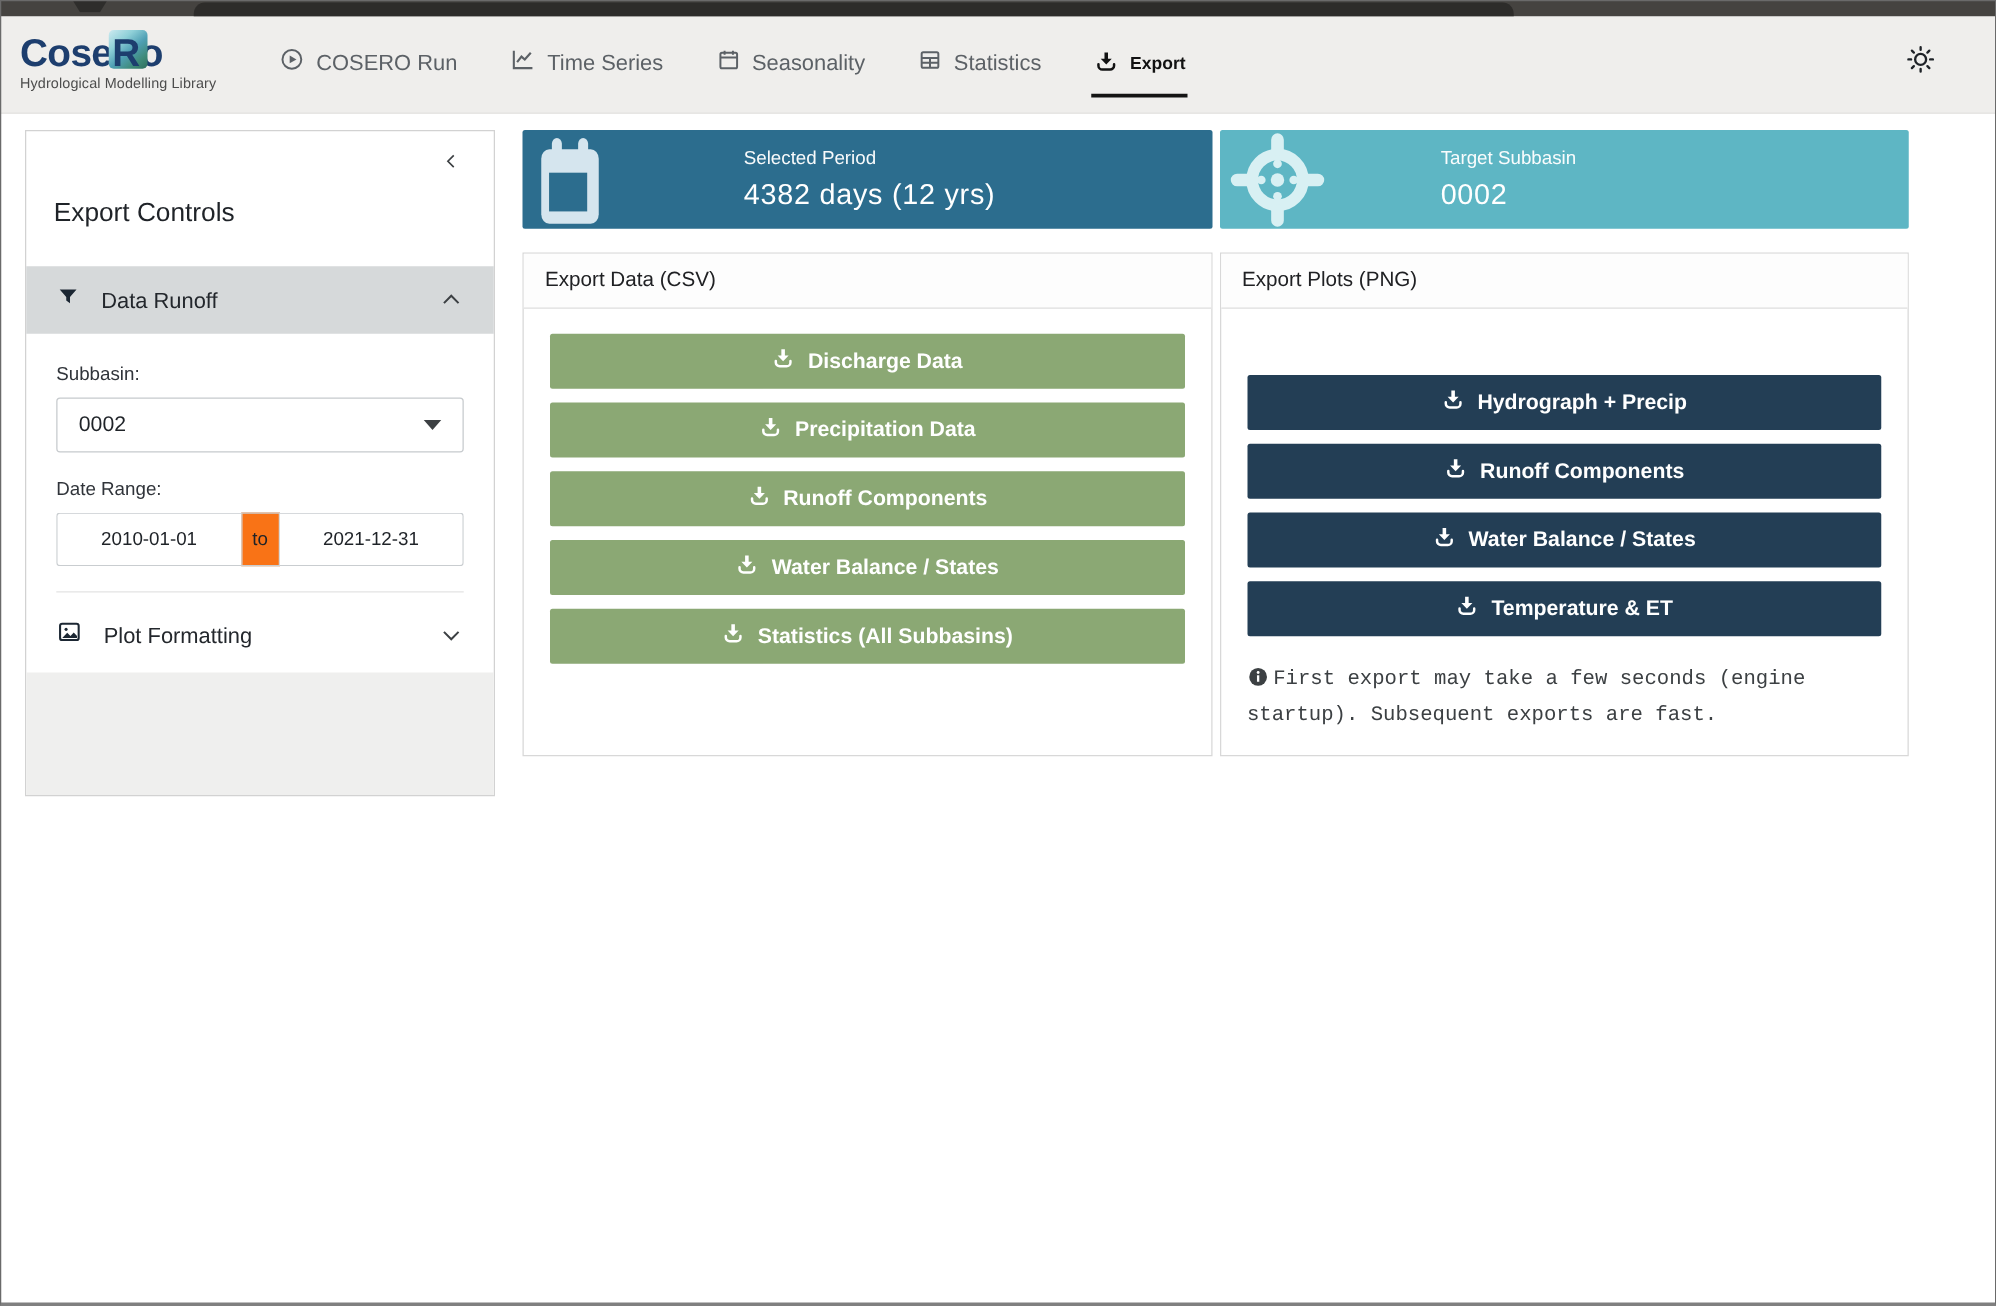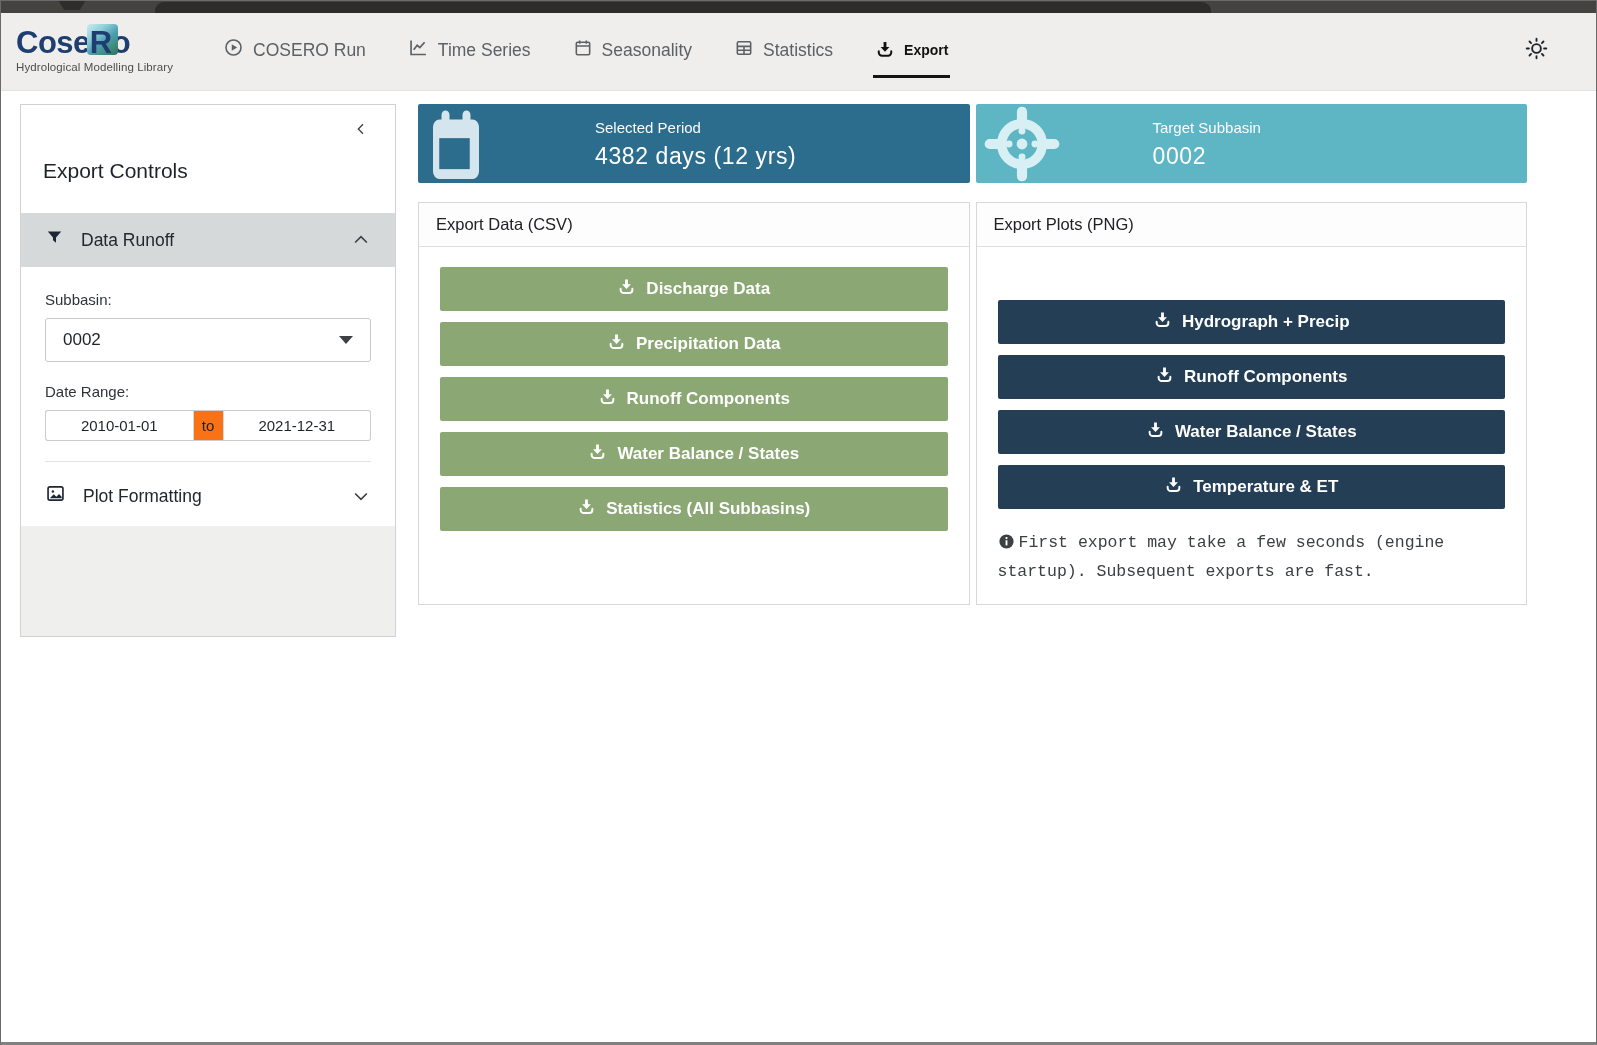--- a/index.html
+++ b/index.html
@@ -39,21 +39,21 @@
   .sidebar { width:376px; min-height:533px; border:1px solid #d2d2d2; background:#fff; display:flex; flex-direction:column; }
   .sidebar-head { position:relative; padding:16px 22px 30px 22px; }
   .collapse-btn { position:absolute; top:16px; right:26px; cursor:pointer; color:#3c4043; }
   .sidebar-title { font-size:21px; color:#1f2328; margin-top:38px; }
   .section-header { background:#d6d9da; padding:15px 24px; display:flex; align-items:center; gap:17px; font-size:17.5px; color:#23272c; cursor:pointer; }
   .section-header .chev { margin-left:auto; display:flex; }
   .sidebar-body { padding:24px 24px 4px 24px; }
   .field-label { font-size:15px; color:#30343a; margin-bottom:10px; }
   .select { height:44px; border:1px solid #c6cacd; border-radius:3px; background:#fff; display:flex; align-items:center; justify-content:space-between; padding:0 17px; font-size:17px; color:#1f2328; cursor:pointer; margin-bottom:21px; }
   .caret-down { width:0; height:0; border-left:7px solid transparent; border-right:7px solid transparent; border-top:8px solid #3c4043; }
-  .date-group { display:flex; height:31px; }
+  .date-group { display:flex; height:43px; }
   .date-input { flex:1; min-width:0; border:1px solid #c9cdd0; background:#fff; text-align:center; font-size:15px; color:#1f2328; font-family:inherit; outline:none; padding:0 2px; }
   .date-input.start { border-radius:3px 0 0 3px; border-right:0; }
   .date-input.end { border-radius:0 3px 3px 0; border-left:0; }
   .date-sep { width:31px; background:#f97316; border:1px solid #d5d8da; border-top:1px solid #c9cdd0; border-bottom:1px solid #c9cdd0; display:flex; align-items:center; justify-content:center; font-size:15px; color:#1f2328; }
   .sidebar-divider { border-top:1px solid #e4e4e4; margin-top:20px; }
   .plot-row { padding:17px 24px; display:flex; align-items:center; gap:17px; font-size:17.5px; color:#23272c; cursor:pointer; }
   .plot-row .chev { margin-left:auto; display:flex; }
   .sidebar-footer { background:#efefee; flex:1; min-height:58px; }
 
   

